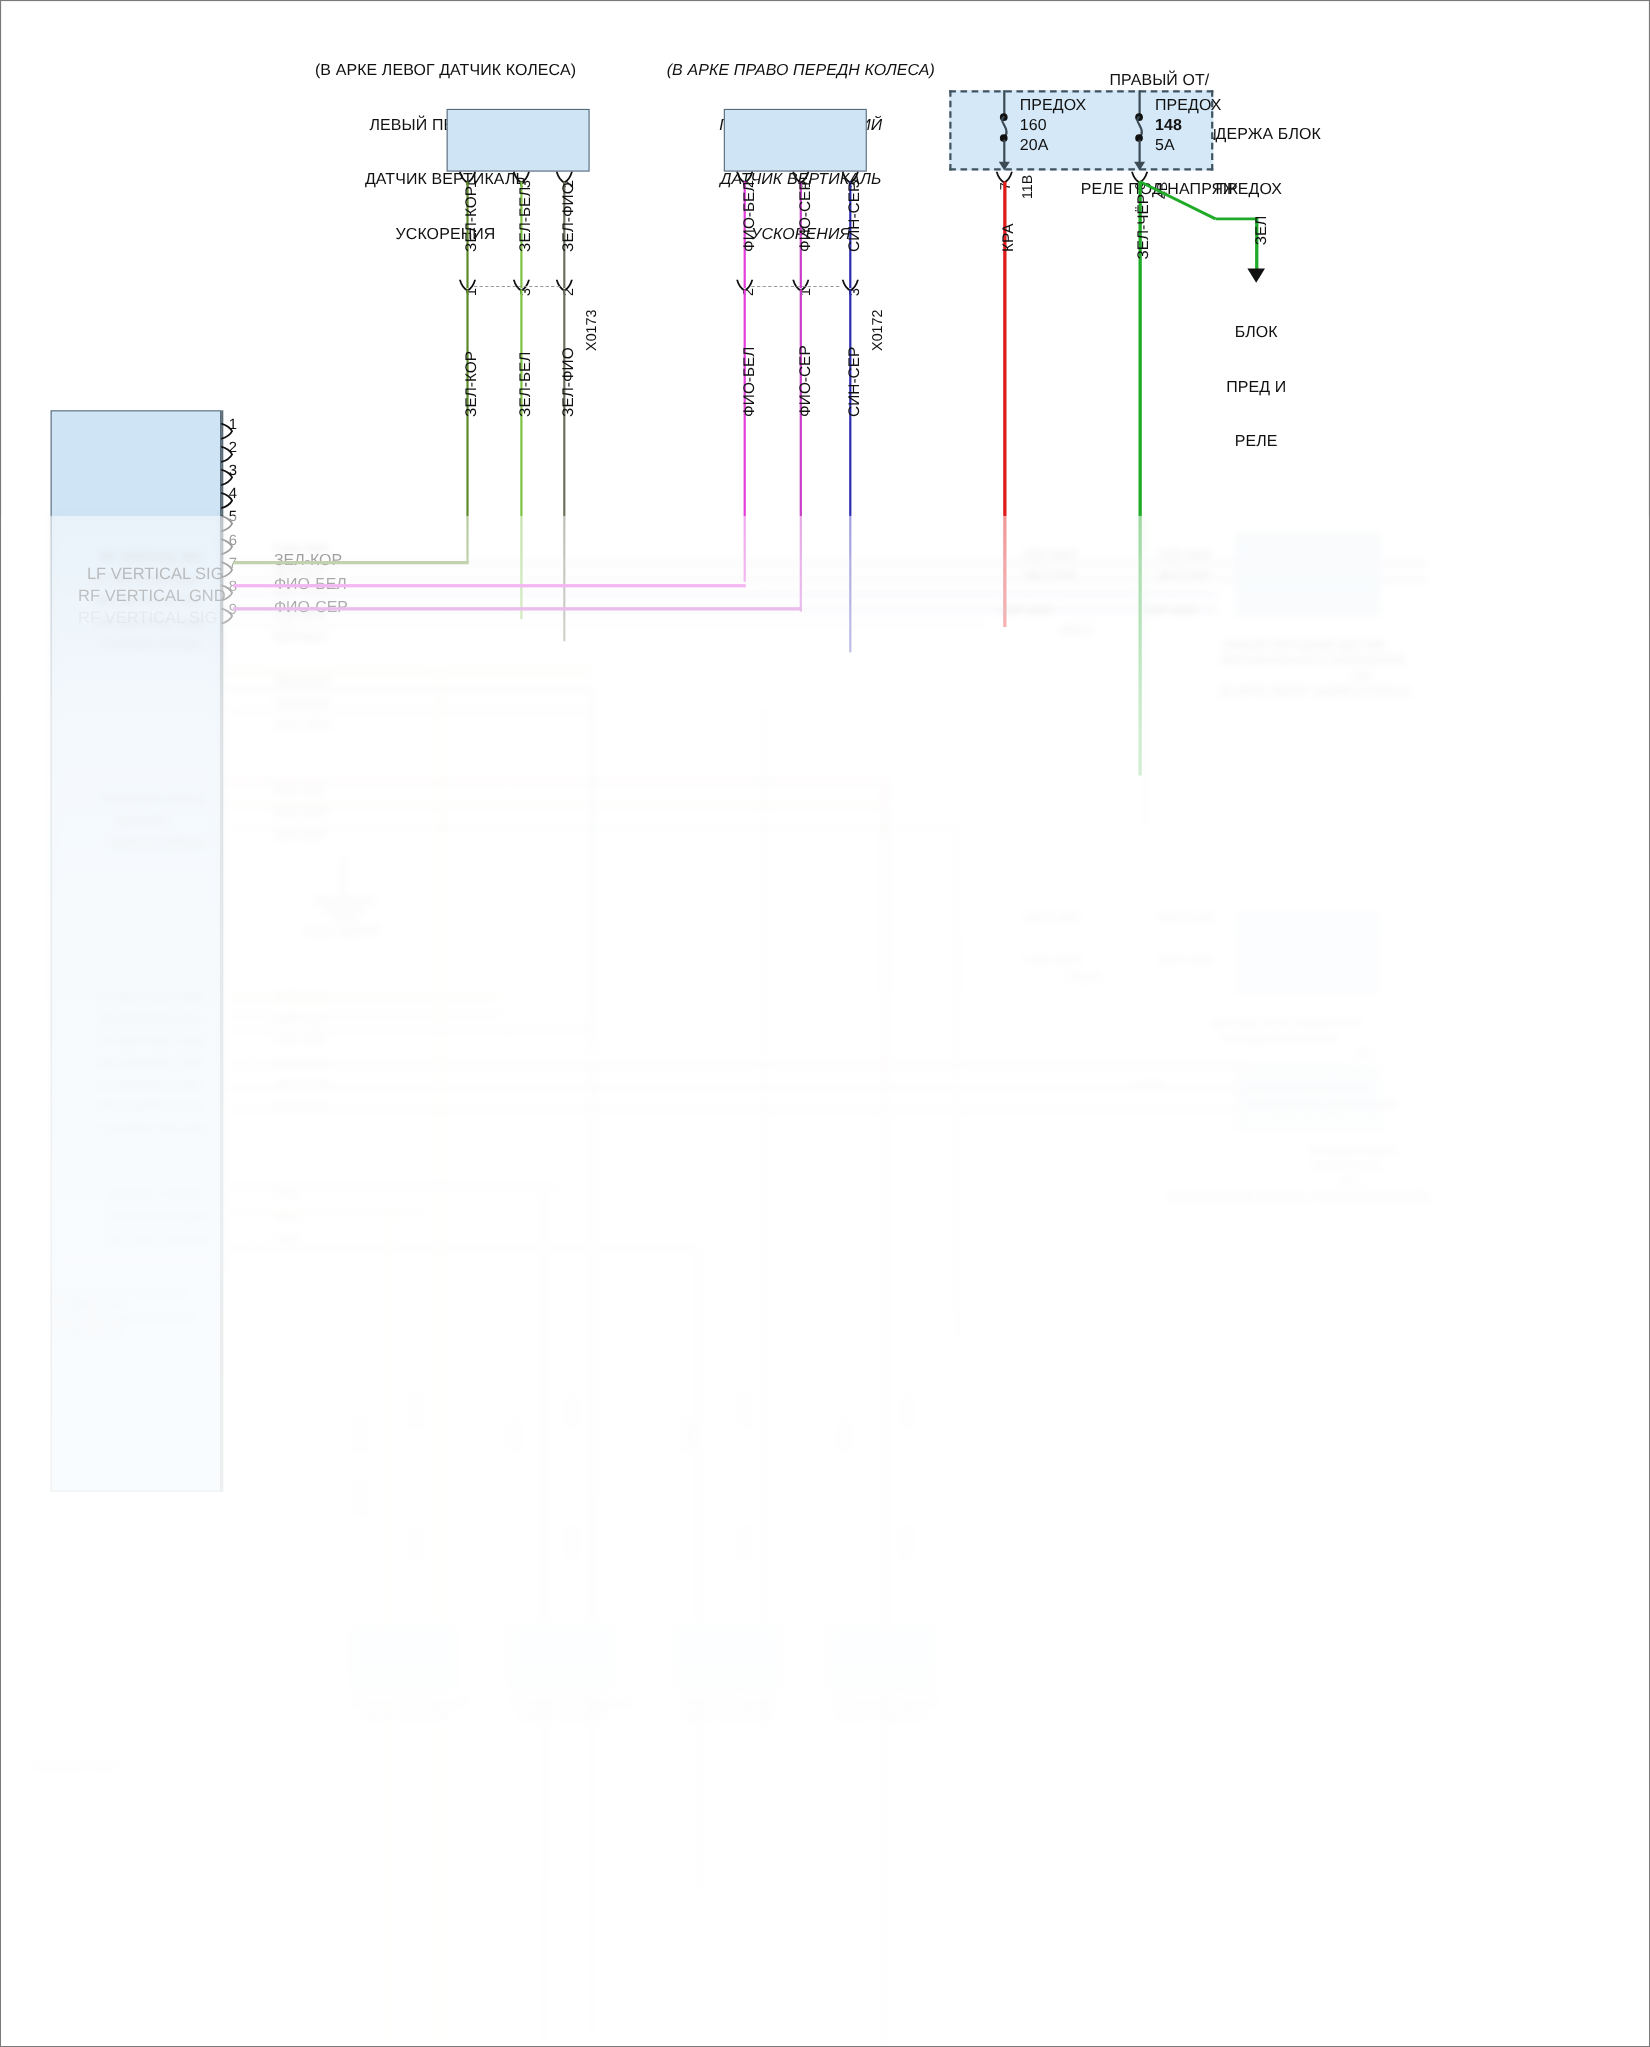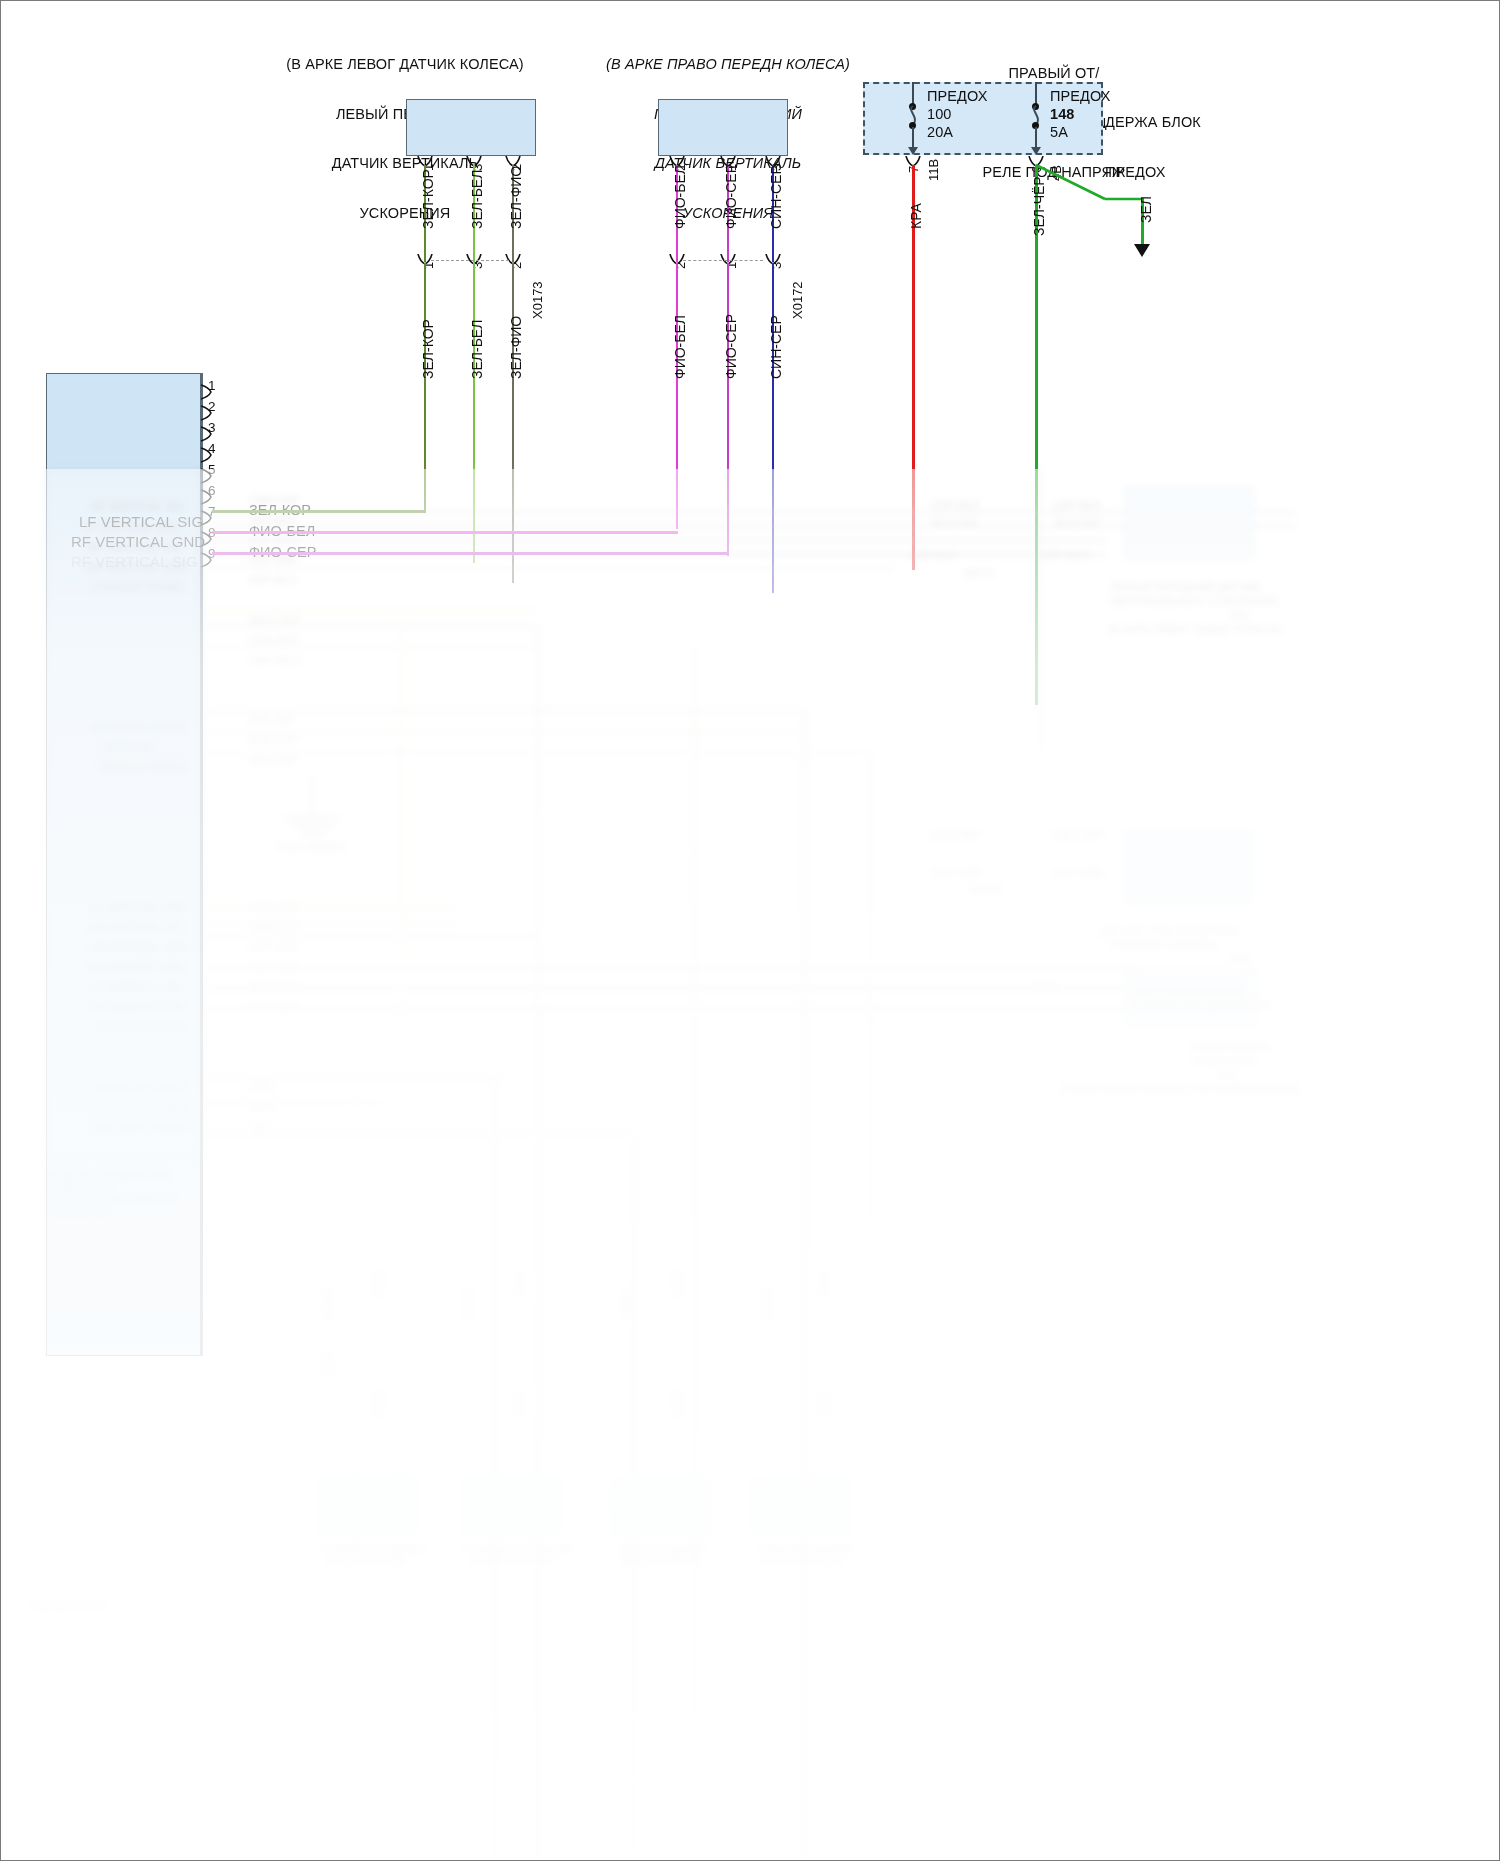--- a/index.html
+++ b/index.html
@@ -72,21 +72,21 @@
 
   <div class="w" style="left:911px;top:81px;width:2px;height:24px;background:#3b4a54;"></div>
   <div class="dot" style="left:908px;top:102px;"></div>
   <svg style="position:absolute;left:903px;top:104px;" width="16" height="22">
     <path d="M9 1 C 2 5, 16 12, 9 20" stroke="#3b4a54" stroke-width="2" fill="none"></path>
   </svg>
   <div class="dot" style="left:908px;top:121px;"></div>
   <div class="w" style="left:911px;top:126px;width:2px;height:22px;background:#3b4a54;"></div>
   <div class="arrowsm" style="left:907px;top:146px;"></div>
   <div class="lbl" style="left:926px;top:87px;">ПРЕДОХ</div>
-  <div class="lbl" style="left:926px;top:105px;">100</div>
+  <div class="lbl" style="left:926px;top:105px;">160</div>
   <div class="lbl" style="left:926px;top:123px;">20A</div>
 
   <div class="w" style="left:1034px;top:81px;width:2px;height:24px;background:#3b4a54;"></div>
   <div class="dot" style="left:1031px;top:102px;"></div>
   <svg style="position:absolute;left:1026px;top:104px;" width="16" height="22">
     <path d="M9 1 C 2 5, 16 12, 9 20" stroke="#3b4a54" stroke-width="2" fill="none"></path>
   </svg>
   <div class="dot" style="left:1031px;top:121px;"></div>
   <div class="w" style="left:1034px;top:126px;width:2px;height:22px;background:#3b4a54;"></div>
   <div class="arrowsm" style="left:1030px;top:146px;"></div>
@@ -198,20 +198,25 @@
   <div class="w" style="left:1034px;top:164px;width:2.6px;height:540px;background:#1faa28;"></div>
   <div class="vert" style="left:1030px;top:235px;">ЗЕЛ-ЧЁР</div>
 
   <svg style="position:absolute;left:1032px;top:160px;" width="130" height="110">
     <path d="M3 4 L 72 38 L 72 38 L 72 38" stroke="#1faa28" stroke-width="2.6" fill="none"></path>
     <path d="M72 38 L 110 38" stroke="#1faa28" stroke-width="2.6" fill="none"></path>
   </svg>
   <div class="w" style="left:1140px;top:197px;width:2.6px;height:48px;background:#1faa28;"></div>
   <div class="vert" style="left:1137px;top:222px;">ЗЕЛ</div>
   <div class="arrowdown" style="left:1133px;top:243px;"></div>
+  <div class="lbl ctr" style="left:1141px;top:260px;width:120px;">
+    <div>БЛОК</div>
+    <div>ПРЕД И</div>
+    <div>РЕЛЕ</div>
+  </div>
 
   <div class="box" style="left:45px;top:372px;width:155px;height:983px;"></div>
 
   <div class="w" style="left:200px;top:372px;width:2px;height:983px;background:#5a6b78;"></div>
 
   <div class="pin" style="left:207px;top:377px;">1</div>
   <svg style="position:absolute;left:200px;top:383px;" width="11" height="16">
       <path d="M0 1 C7 3, 9 6, 10 8 C9 10, 7 13, 0 15" stroke="#111" stroke-width="1.6" fill="none"></path>
     </svg>
   <div class="pin" style="left:207px;top:398px;">2</div>

